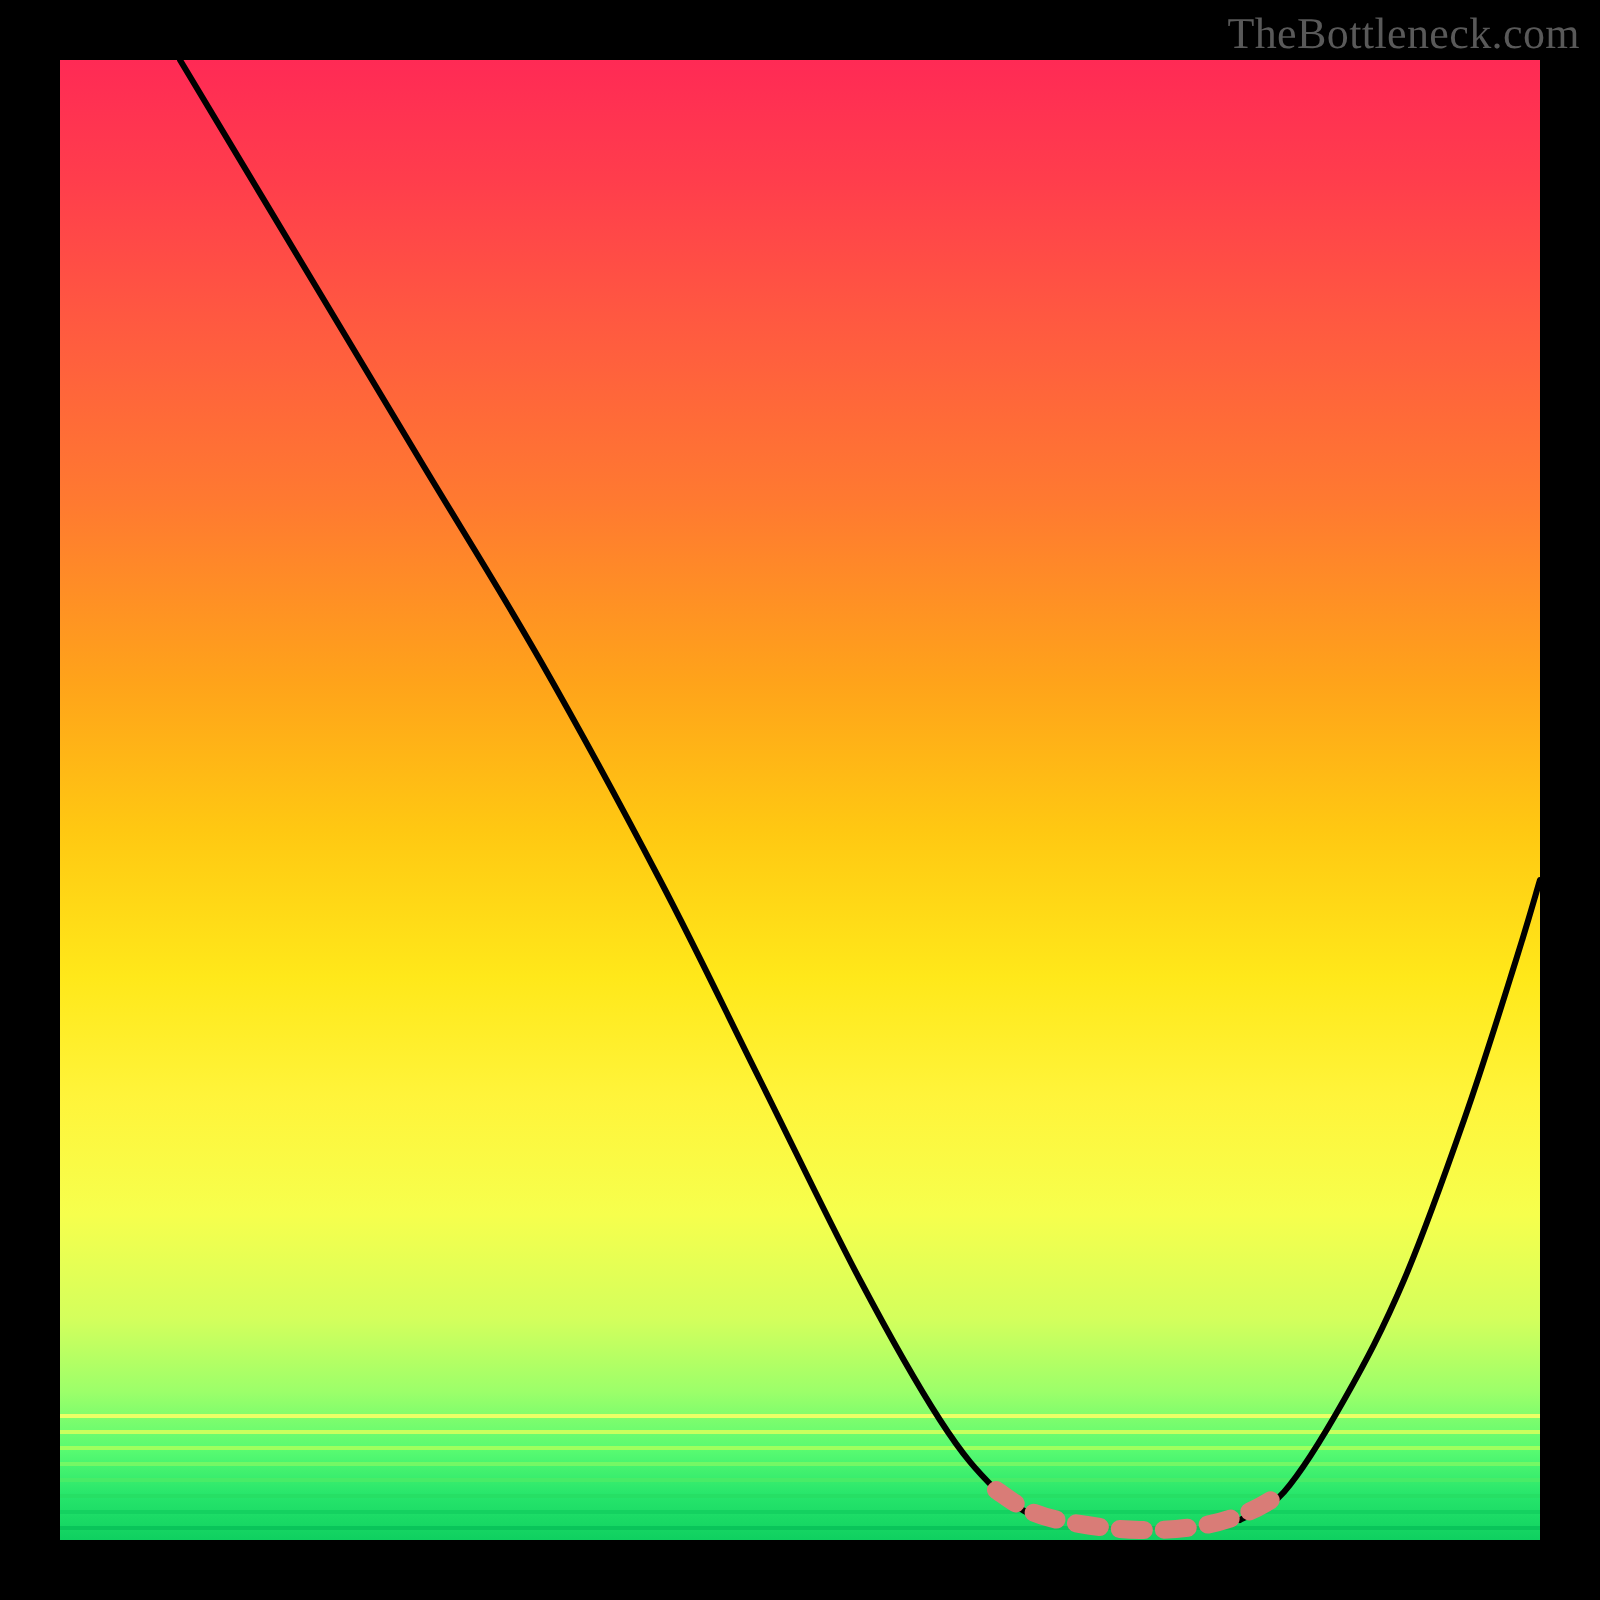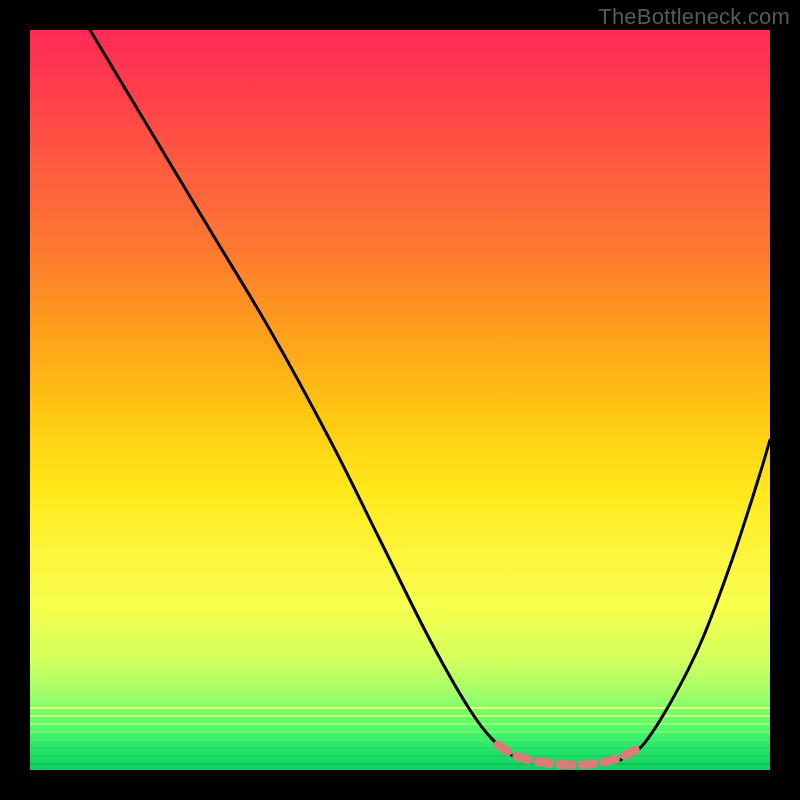--- a/index.html
+++ b/index.html
@@ -13,21 +13,21 @@
   .frame {
     position: relative;
     width: 800px;
     height: 800px;
     background: #000;
   }
   .watermark {
     position: absolute;
     top: 4px;
     right: 10px;
-    font-family: Liberation Sans, sans-serif;
+    font-family: Liberation Serif, serif;
     font-size: 22px;
     font-weight: 500;
     color: #595959;
     letter-spacing: 0.2px;
     z-index: 3;
     margin-left: 38px;
   }
   svg.plot {
     position: absolute;
     left: 0;

